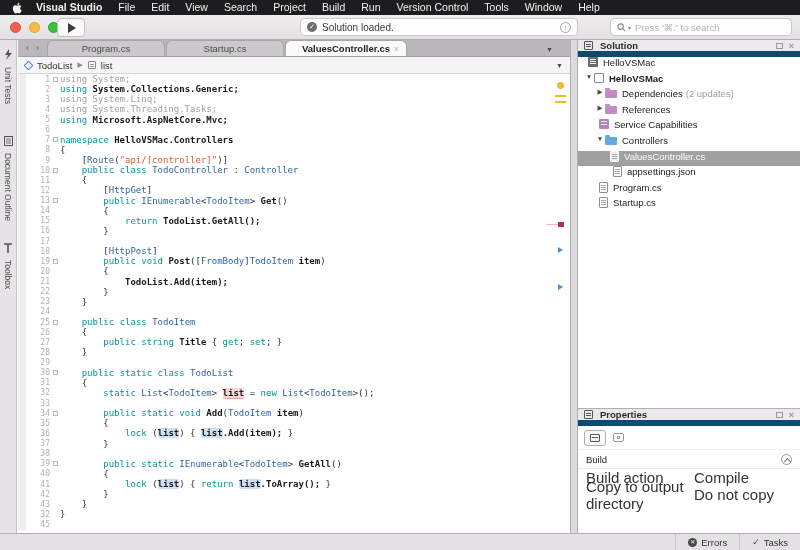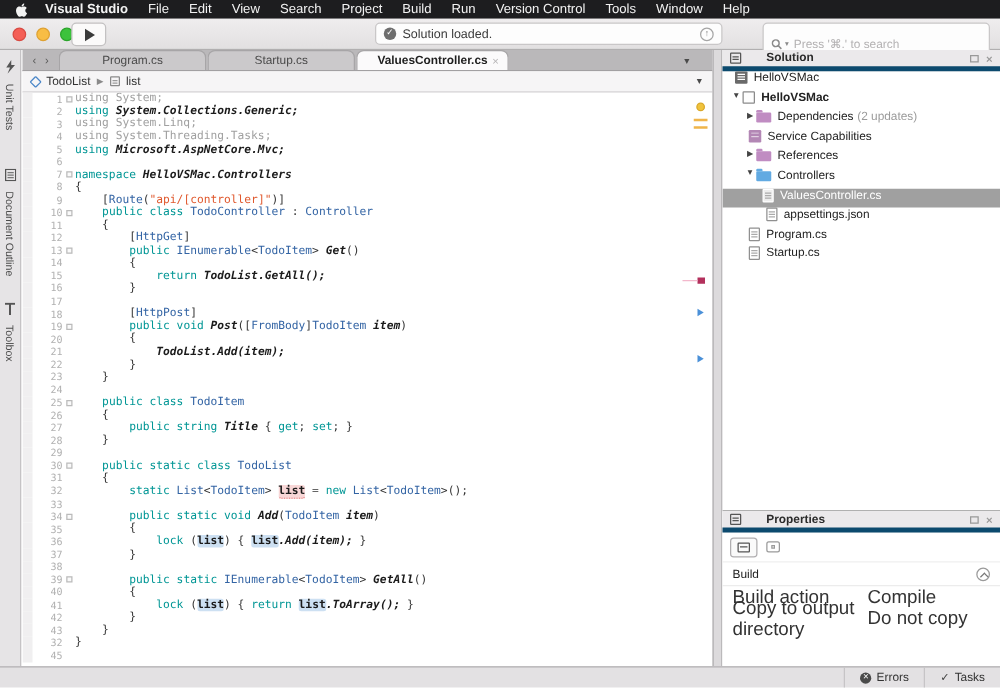--- a/index.html
+++ b/index.html
@@ -24,21 +24,21 @@
   .seg { position:absolute; left:92px; top:3px; height:19px; background:#fbfafa; border:1px solid #c3c1c2; border-radius:4px; display:flex; align-items:center; font-size:10px;margin-top:31px; }
   .seg-part { display:flex; align-items:center; gap:4px; padding:0 9px; height:100%; }
   .seg-part.first { border-right:1px solid #d8d6d7; color:#333; }
   .seg-part.second { color:#9b9b9b; }
   .win-ico { width:9px; height:8px; border:1px solid #555; border-top:3px solid #555; border-radius:1px; }
   .phone-ico { width:6px; height:10px; border:1px solid #aaa; border-radius:2px; }
   .seg-chev { color:#999; font-size:9px; }
   .status-field { position:absolute; left:300px; top:3px; width:278px; height:18px; background:#fdfdfd; border:1px solid #c9c7c8; border-radius:4px; display:flex; align-items:center; padding:0 6px; gap:5px; font-size:10px; color:#3a3a3a; }
   .check-badge { width:10px; height:10px; border-radius:50%; background:#6e6e6e; color:#fff; font-size:7px; line-height:10px; text-align:center; flex:none; }
   .upload-ico { margin-left:auto; width:11px; height:11px; border:1px solid #a5a5a5; border-radius:50%; color:#8a8a8a; font-size:7px; line-height:9px; text-align:center; }
-  .search-field { position:absolute; right:8px; top:3px; width:182px; height:34px; background:#fdfdfd; border:1px solid #c9c7c8; border-radius:4px; display:flex; align-items:center; padding:0 6px; gap:2px; }
+  .search-field { position:absolute; right:8px; top:3px; width:182px; height:18px; background:#fdfdfd; border:1px solid #c9c7c8; border-radius:4px; display:flex; align-items:center; padding:0 6px; gap:2px; }
   .search-field input { border:none; outline:none; background:transparent; font-size:9.5px; color:#444; width:100%; font-family:"Liberation Sans",sans-serif; }
   .search-field input::placeholder { color:#b3b1b2; }
   .mag { flex:none; }
   .mag-chev { color:#8a8a8a; font-size:6px; margin-right:2px; }
 
   
   .side-strip { position:absolute; left:0; top:40px; width:17px; bottom:17px; background:#e6e4e6; border-right:1px solid #c5c3c5; display:flex; flex-direction:column; align-items:center; }
   .strip-item { display:flex; flex-direction:column; align-items:center; gap:3px; cursor:default; }
   .strip-item .vtext { writing-mode:vertical-rl; font-size:8.5px; color:#4c4c4c; white-space:nowrap; }
 
@@ -59,38 +59,38 @@
 
   .code-area { position:absolute; left:0; top:34px; right:0; bottom:0; overflow:hidden; font-family:"DejaVu Sans Mono",monospace; font-size:9px; }
   .cline { display:flex; align-items:center; height:10.13px; white-space:pre; }
   .bp-margin { width:8px; background:#f0eff0; align-self:stretch; flex:none; }
   .ln { width:24px; text-align:right; color:#b0b0b0; font-size:8px; flex:none; }
   .foldcol { width:10px; flex:none; display:flex; align-items:center; justify-content:center; }
   .foldbox { width:5px; height:5px; border:1px solid #bbb; background:#fafafa; }
   .ctext { flex:1; }
   .k { color:#009695; } .t { color:#3364a4; } .s { color:#e0592e; }
   .g { color:#a0a0a0; } .p { color:#333; }
-  .b { color:#1b1b1b; font-weight:bold;font-style:italic; }
+  .b { color:#1b1b1b; font-weight:bold; }
   .hb { color:#1b1b1b; font-weight:bold; background:#cde0f2; border-radius:2px; }
   .hp { color:#1b1b1b; font-weight:bold; background:#f8d7d7; border-bottom:1px dotted #e06666; border-radius:2px; }
 
   .markers { position:absolute; right:1px; top:34px; width:16px; bottom:0; }
   .mk { position:absolute; }
   .mk-dot { left:4px; top:8px; width:7px; height:7px; border-radius:50%; background:#f0c33c; border:1px solid #d9a82a; }
   .mk-bar { left:2px; width:11px; height:2px; background:#f0b54a; }
   .mk-red { right:5px; top:148px; width:6px; height:5px; background:#b3305c; }
   .mk-red:before { content:""; position:absolute; right:6px; top:2px; width:12px; height:1px; background:#f3b8cc; }
   .mk-tri { right:6px; width:0; height:0; border-left:5px solid #4a90d8; border-top:3px solid transparent; border-bottom:3px solid transparent; }
 
   
   .splitter { position:absolute; left:570px; top:40px; width:8px; bottom:17px; background:#dcdadc; border-left:1px solid #b0aeb0; border-right:1px solid #b0aeb0; }
 
   
   .right-panel { position:absolute; left:578px; top:40px; width:222px; bottom:17px; background:#fff; }
-  .pad-header { height:17px; background:#ebe9eb; border-bottom:4px solid #0c4a6e; display:flex; align-items:center; padding:0 6px; gap:20px; font-size:9.5px; font-weight:bold; color:#2b2b2b; }
+  .pad-header { height:17px; background:#ebe9eb; border-bottom:6px solid #0c4a6e; display:flex; align-items:center; padding:0 6px; gap:7px; font-size:9.5px; font-weight:bold; color:#2b2b2b; }
   .hdr-ico { width:9px; height:9px; border:1px solid #555; border-radius:1px; position:relative; flex:none; }
   .hdr-ico:before { content:""; position:absolute; left:1px; right:1px; top:2px; height:1px; background:#555; box-shadow:0 2px 0 #555; }
   .pad-ctrl { margin-left:auto; display:flex; gap:6px; align-items:center; }
   .dock-ico { width:7px; height:6px; border:1px solid #999; }
   .close-ico { color:#999; font-size:9px; line-height:6px; }
 
   .sol-tree { position:absolute; left:0; top:17px; right:0; bottom:0; overflow:hidden; font-size:9.5px; color:#222; }
   .trow { height:15.6px; display:flex; align-items:flex-start; }
   .trow.selected { background:#a0a0a0; color:#fff; }
   .texp { width:10px; font-size:6.5px; color:#444; text-align:center; flex:none; }
@@ -321,28 +321,28 @@
           <span class="tico i-project"></span>
           <span style="font-weight: bold;">HelloVSMac</span>
         </div>
         <div class="trow" style="padding-left: 17px;">
           <span class="texp">▶</span>
           <span class="tico i-folder-purple"></span>
           <span>Dependencies</span>
           <span class="tsuffix">(2 updates)</span>
         </div>
         <div class="trow" style="padding-left: 17px;">
-          <span style="width: 4px;"></span>
-          <span class="tico i-capabilities"></span>
-          <span>Service Capabilities</span>
-        </div>
-        <div class="trow" style="padding-left: 17px;">
           <span class="texp">▶</span>
           <span class="tico i-folder-purple"></span>
           <span>References</span>
+        </div>
+        <div class="trow" style="padding-left: 17px;">
+          <span style="width: 4px;"></span>
+          <span class="tico i-capabilities"></span>
+          <span>Service Capabilities</span>
         </div>
         <div class="trow" style="padding-left: 17px;">
           <span class="texp">▼</span>
           <span class="tico i-folder-blue"></span>
           <span>Controllers</span>
         </div>
         <div class="trow selected" style="padding-left: 28px;">
           <span style="width: 4px;"></span>
           <span class="tico i-file-cs"></span>
           <span>ValuesController.cs</span>

